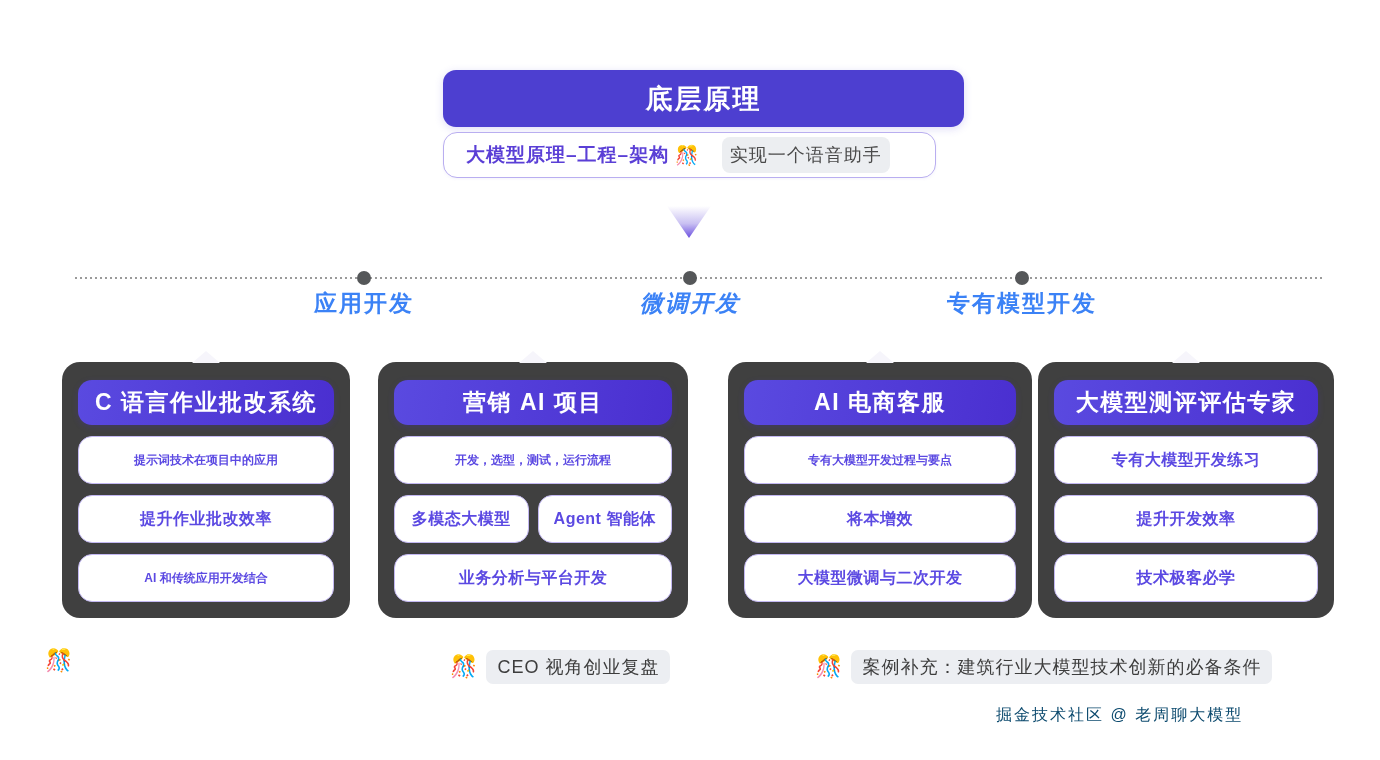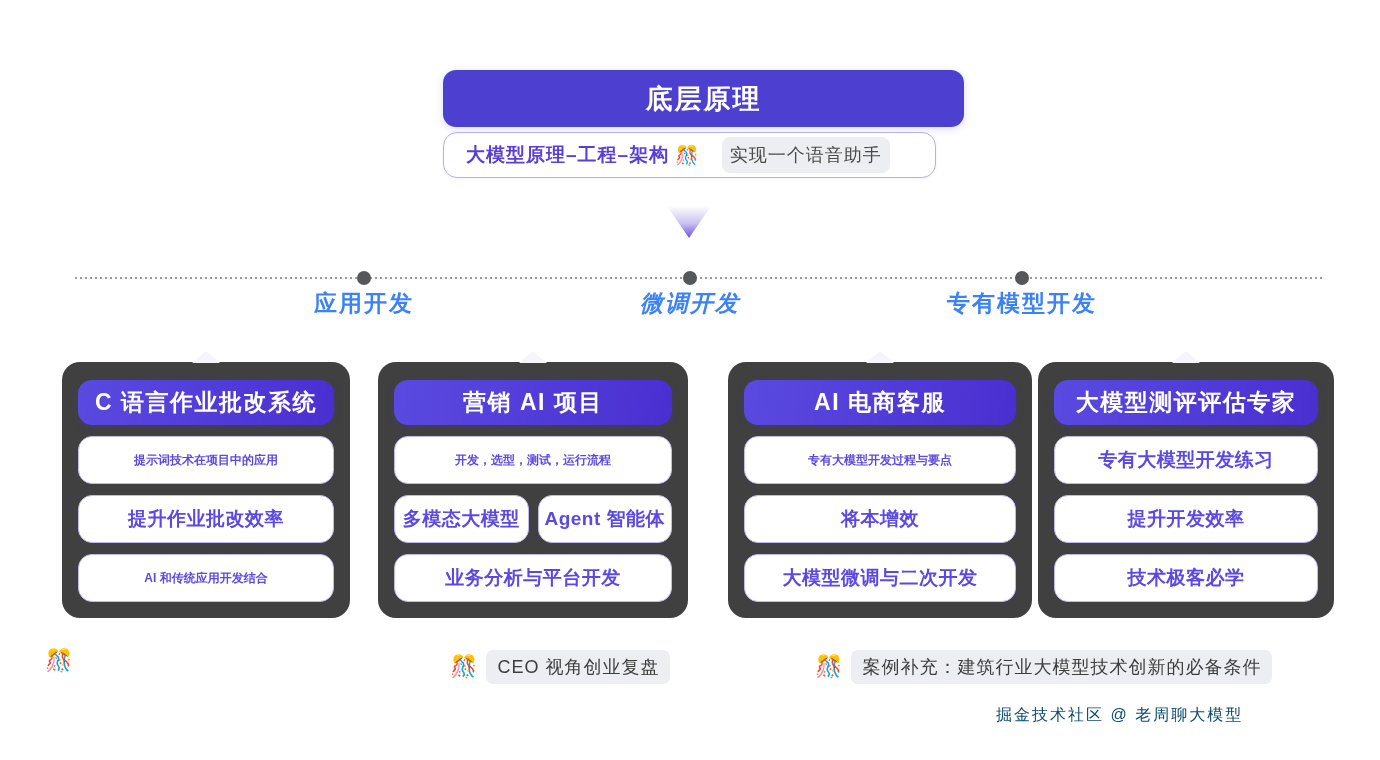--- a/index.html
+++ b/index.html
@@ -91,21 +91,21 @@
     white-space:nowrap;
   }
   .chip-row{display:flex;gap:9px;}
   .chip{
     flex:1;
     height:48px;border-radius:14px;
     background:#ffffff;
     border:1.6px solid #c3b8f2;
     color:#5b49e2;
     display:flex;align-items:center;justify-content:center;
-    font-size:19px;font-weight:700;letter-spacing:.5px;
+    font-size:16px;font-weight:700;letter-spacing:.5px;
     white-space:nowrap;
     box-sizing:border-box;
   }
   .chip.tight{font-size:12px;letter-spacing:0;}
 
   
   .note{
     position:absolute;top:650px;
     display:flex;align-items:center;gap:9px;
     white-space:nowrap;

